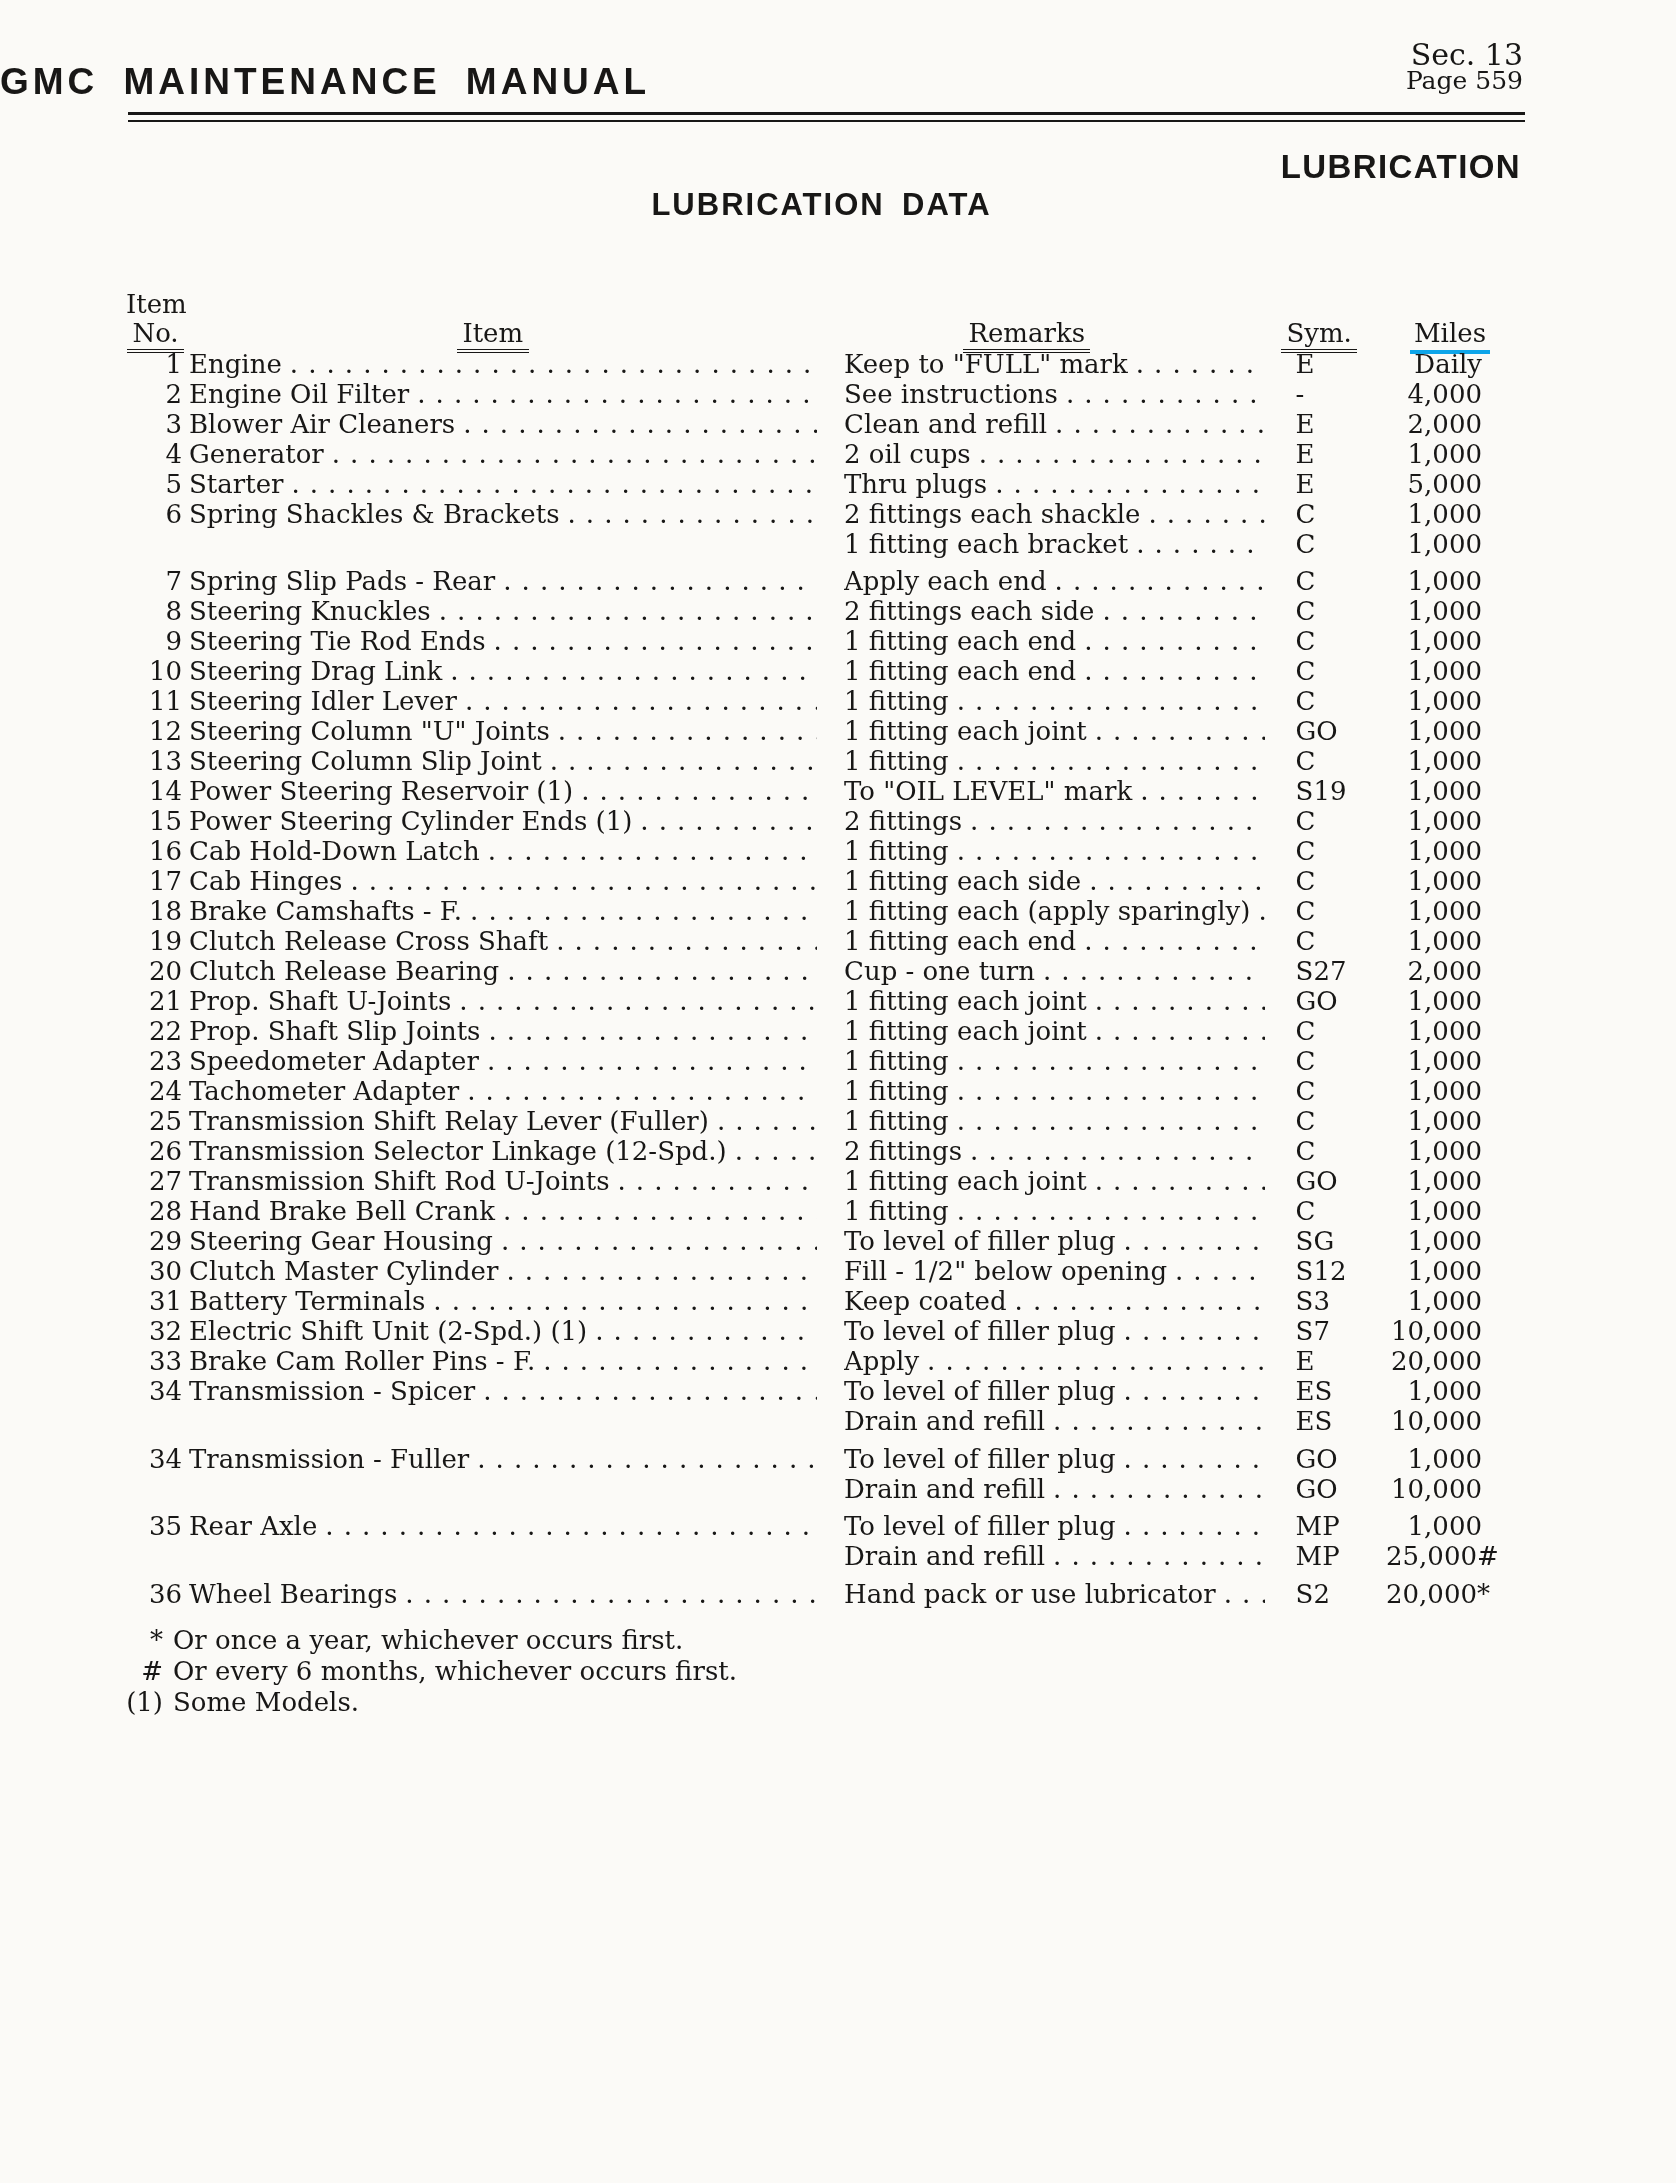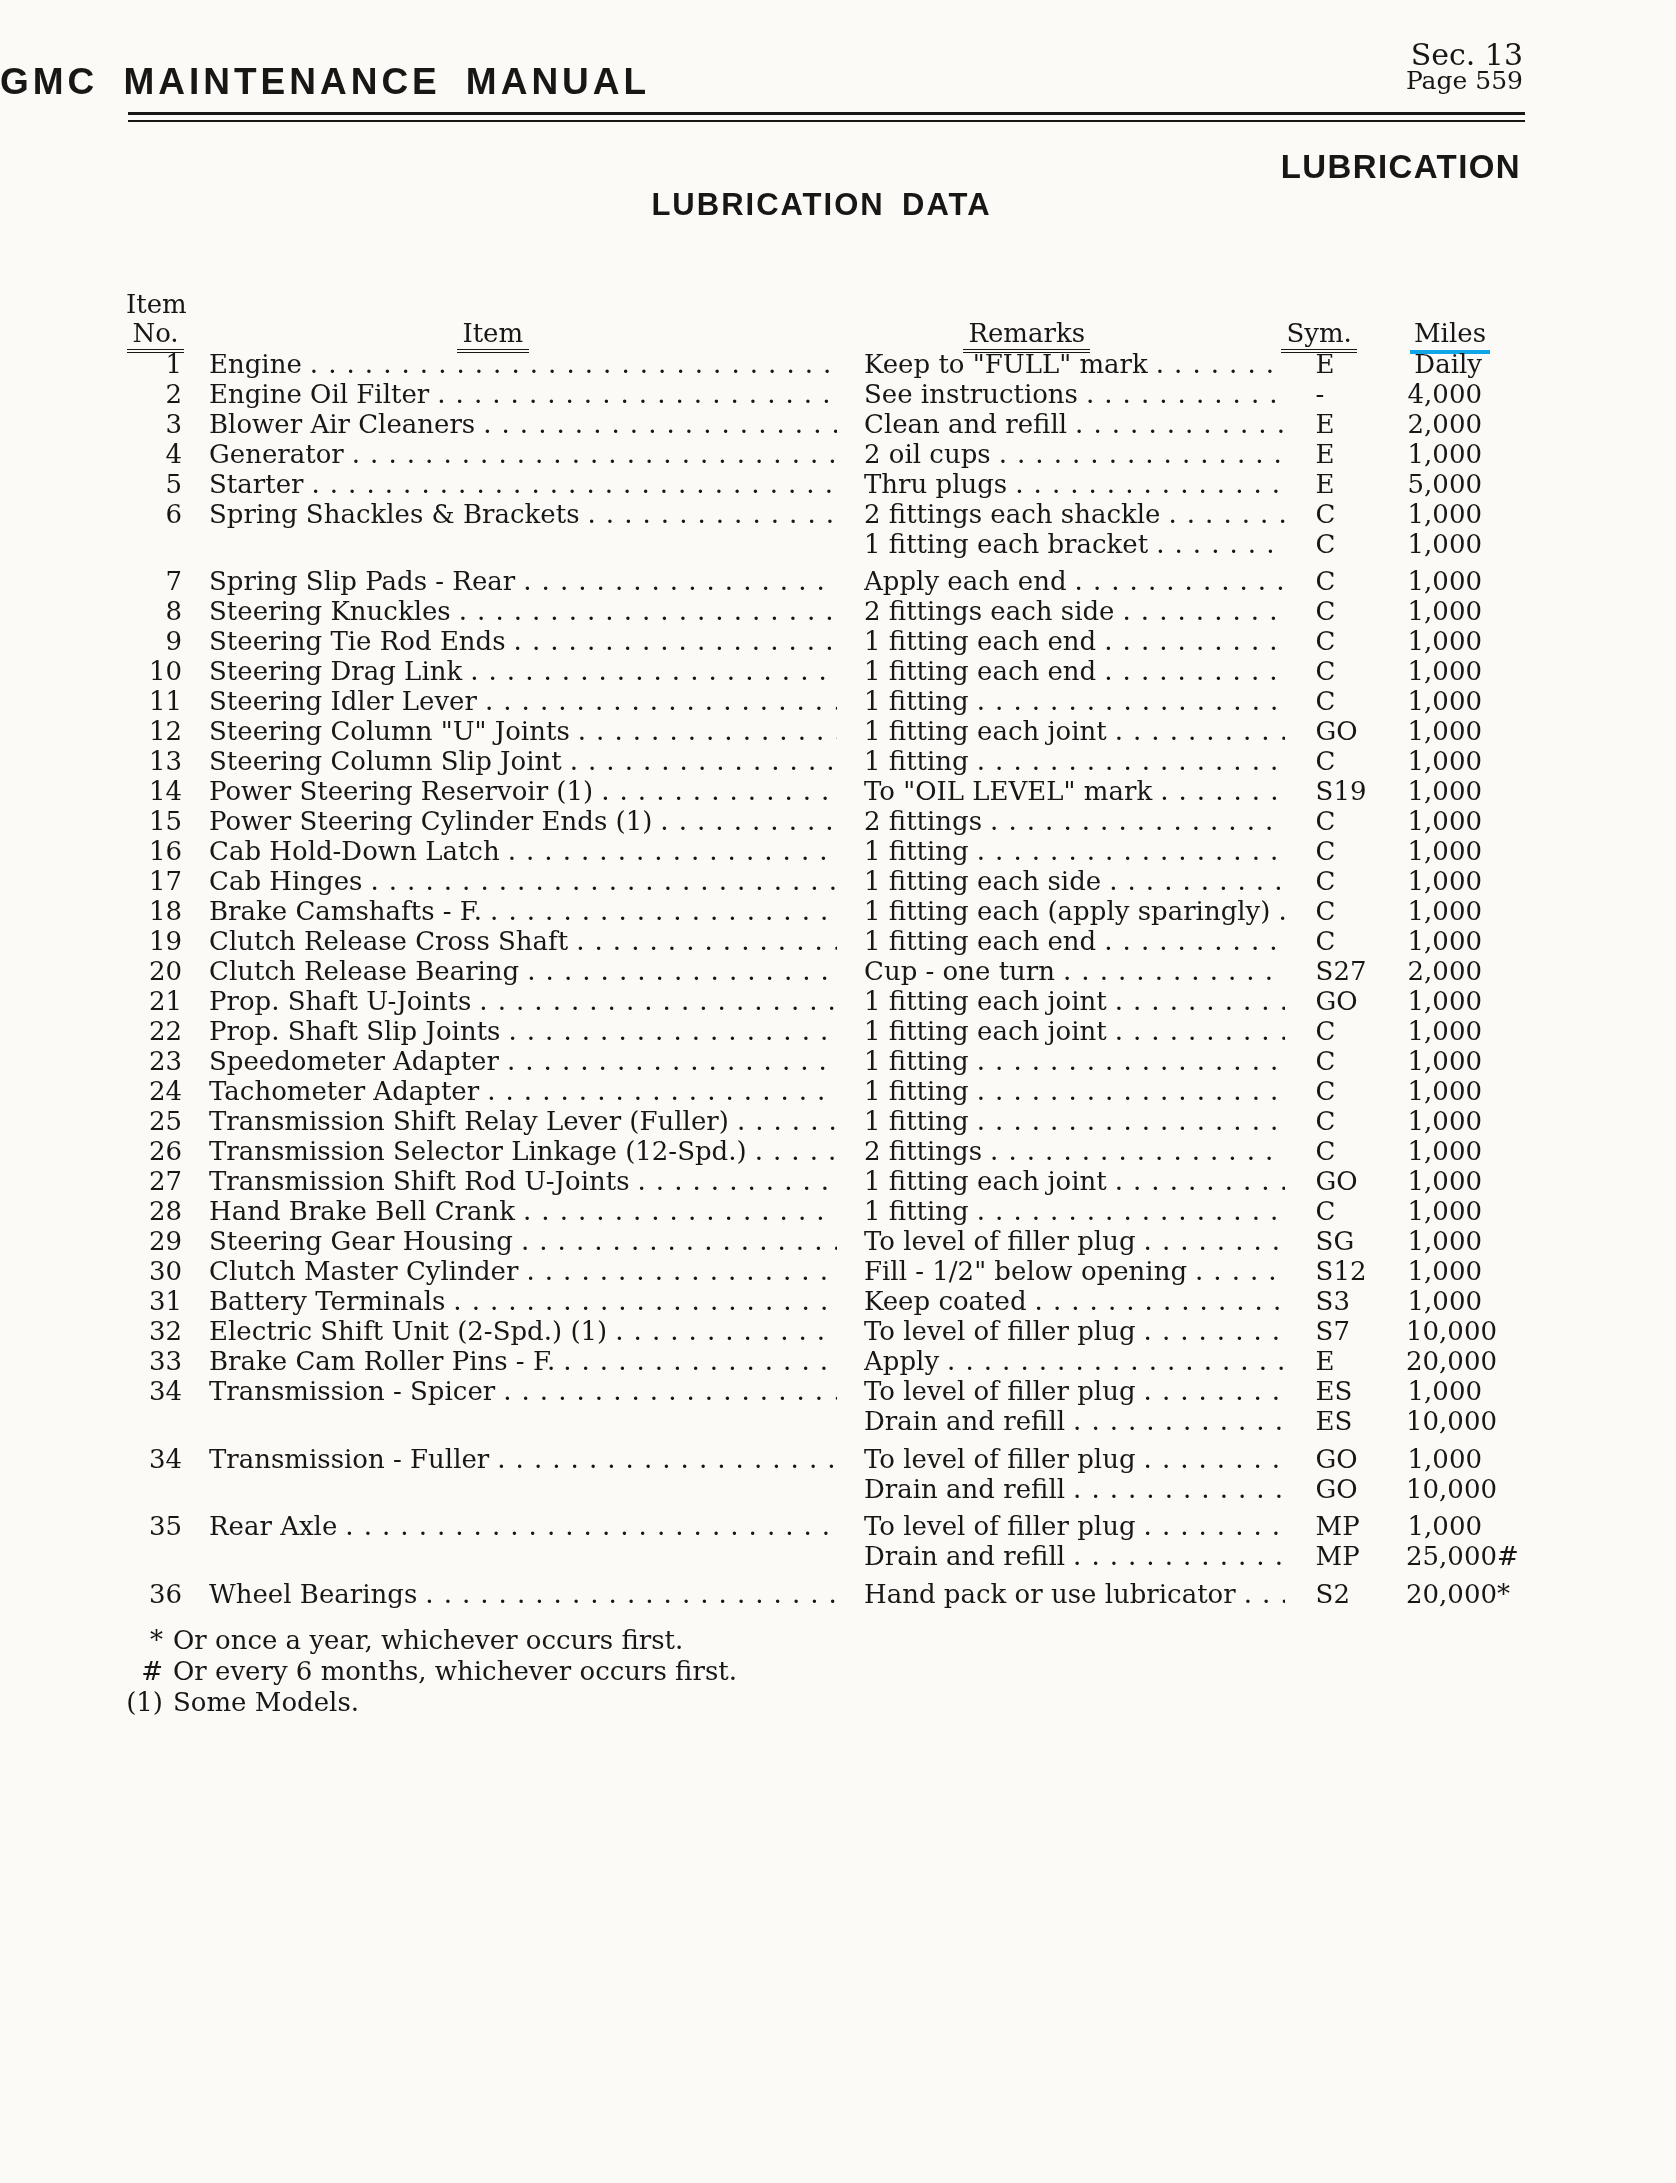--- a/index.html
+++ b/index.html
@@ -50,21 +50,21 @@
   .h-no        { top:318px; left:127px; }
   .h-item      { top:318px; left:457px; }
   .h-remarks   { top:318px; left:963px; }
   .h-sym       { top:318px; left:1281px; }
   .h-miles     { top:318px; left:1410px; }
   
   .tbody { position:absolute; top:349px; left:128px; width:1400px; }
   .row { display:flex; line-height:30px; height:30px; align-items:baseline; }
   .row.gap { margin-top:7.4px; }
   .c-no      { width:54px;  text-align:right; flex:0 0 auto; }
-  .c-item    { width:655px; flex:0 0 auto; margin-left:27px; padding-right:27px;
+  .c-item    { width:655px; flex:0 0 auto; margin-left:7px; padding-right:27px;
                display:flex; overflow:hidden; }
   .c-remarks { width:434px; flex:0 0 auto; padding-right:13.5px;
                display:flex; overflow:hidden; }
   .c-sym     { width:108px; flex:0 0 auto; padding-left:17.6px; }
   .c-miles   { flex:1 1 auto; text-align:right; padding-right:46px; }
   .lbl  { white-space:nowrap; flex:0 0 auto; }
   .dots { flex:1 1 auto; overflow:hidden; white-space:nowrap;
           letter-spacing:0.9px; padding-left:8px; }
   
   .footnotes { position:absolute; top:1625px; left:122px; }

